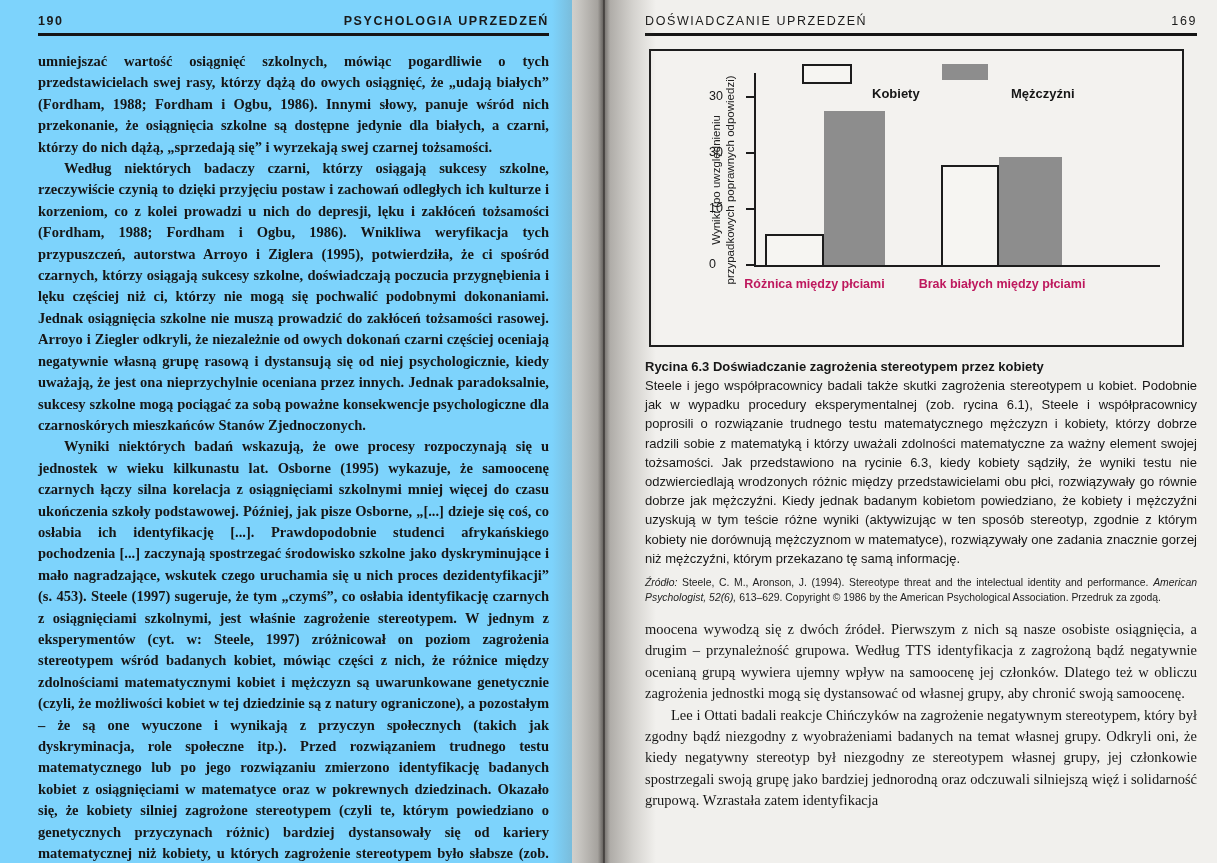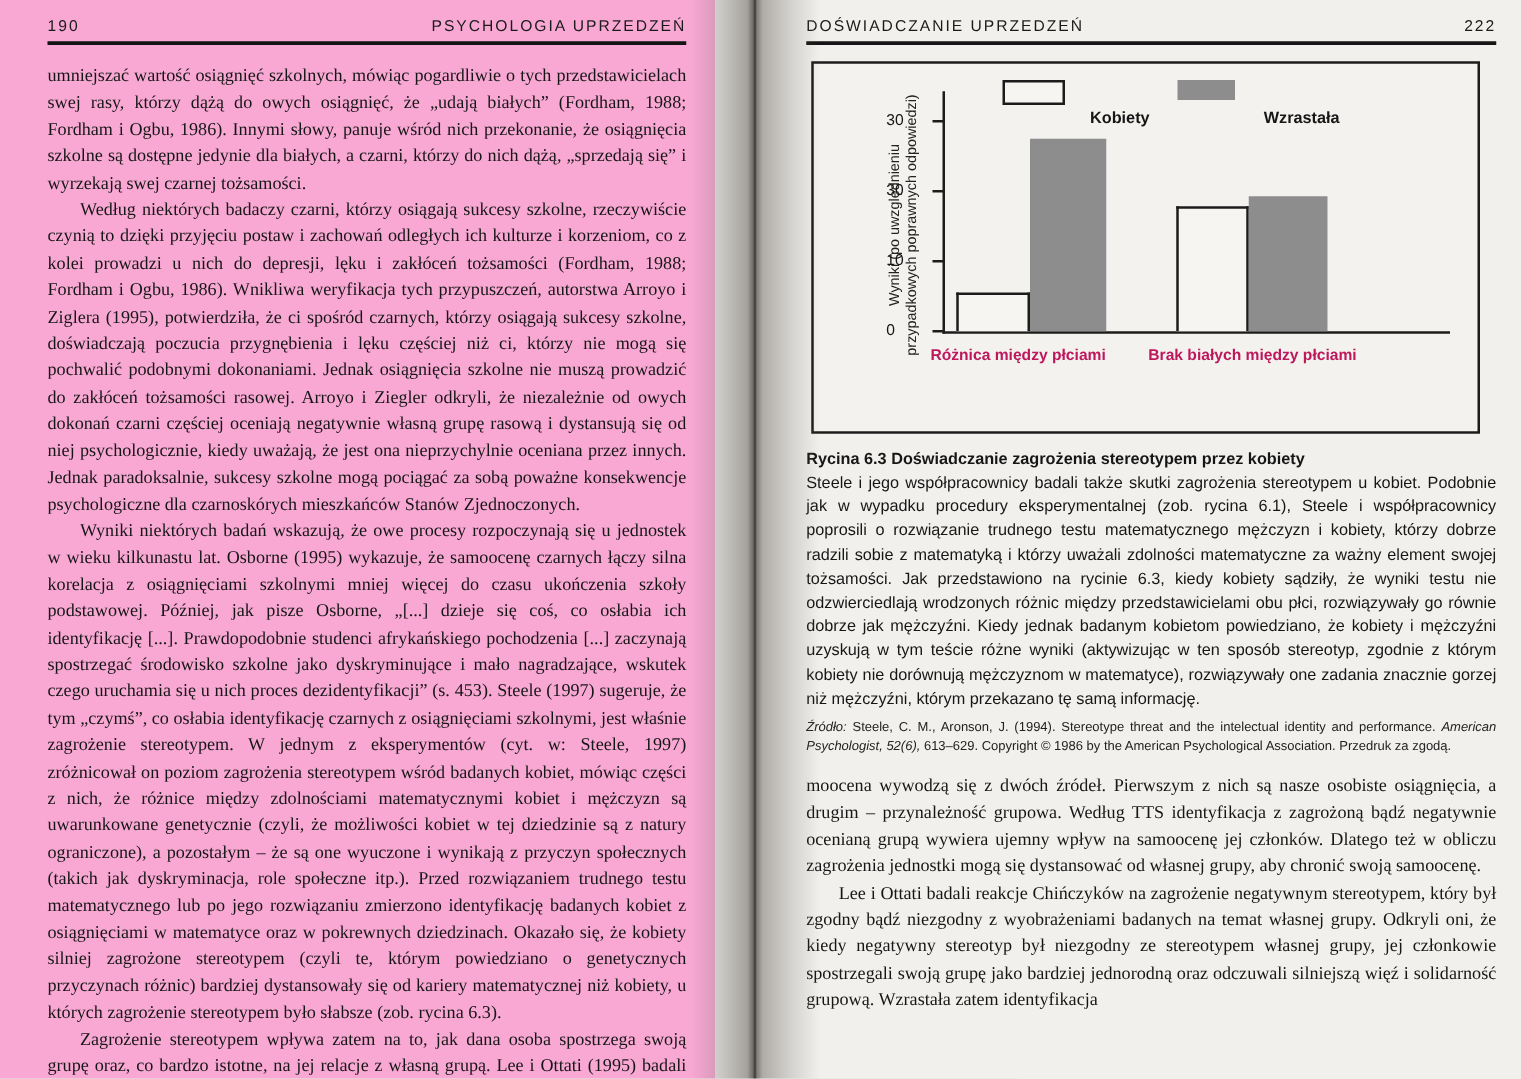--- a/index.html
+++ b/index.html
@@ -2,21 +2,21 @@
 <html><head>
 <meta charset="utf-8">
 <style>
   html,body { margin:0; padding:0; background:#dddbd7; }
   .spread {
     position:relative; width:1217px; height:863px;
     background:#ecebe8; overflow:hidden;
     font-family:"Liberation Serif", serif; color:#161616;
   }
   .page { position:absolute; top:0; height:863px; }
-  .page-left  { left:0;   width:572px; background:#f9a8d4; }
+  .page-left  { left:0;   width:572px; background:#7dd3fc;font-weight:bold; }
   .page-right { left:608px; width:609px; background:#f1f0ed; }
   .gutter {
     position:absolute; left:552px; top:0; width:104px; height:863px; pointer-events:none;
     background:linear-gradient(90deg,
       rgba(110,105,98,0) 0%, rgba(110,105,98,0.28) 25%, rgba(95,90,84,0.5) 44%,
       rgba(55,51,47,0.72) 49%, rgba(95,90,84,0.45) 56%, rgba(110,105,98,0.22) 78%,
       rgba(110,105,98,0) 100%);
   }
   .gutter-line { position:absolute; left:603px; top:0; width:2px; height:863px;
     background:rgba(40,37,34,0.55); pointer-events:none; }
@@ -104,29 +104,29 @@
         <p class="indent">Wyniki niektórych badań wskazują, że owe procesy rozpoczynają się u jednostek w wieku kilkunastu lat. Osborne (1995) wykazuje, że samoocenę czarnych łączy silna korelacja z osiągnięciami szkolnymi mniej więcej do czasu ukończenia szkoły podstawowej. Później, jak pisze Osborne, „[...] dzieje się coś, co osłabia ich identyfikację [...]. Prawdopodobnie studenci afrykańskiego pochodzenia [...] zaczynają spostrzegać środowisko szkolne jako dyskryminujące i mało nagradzające, wskutek czego uruchamia się u nich proces dezidentyfikacji” (s. 453). Steele (1997) sugeruje, że tym „czymś”, co osłabia identyfikację czarnych z osiągnięciami szkolnymi, jest właśnie zagrożenie stereotypem. W jednym z eksperymentów (cyt. w: Steele, 1997) zróżnicował on poziom zagrożenia stereotypem wśród badanych kobiet, mówiąc części z nich, że różnice między zdolnościami matematycznymi kobiet i mężczyzn są uwarunkowane genetycznie (czyli, że możliwości kobiet w tej dziedzinie są z natury ograniczone), a pozostałym – że są one wyuczone i wynikają z przyczyn społecznych (takich jak dyskryminacja, role społeczne itp.). Przed rozwiązaniem trudnego testu matematycznego lub po jego rozwiązaniu zmierzono identyfikację badanych kobiet z osiągnięciami w matematyce oraz w pokrewnych dziedzinach. Okazało się, że kobiety silniej zagrożone stereotypem (czyli te, którym powiedziano o genetycznych przyczynach różnic) bardziej dystansowały się od kariery matematycznej niż kobiety, u których zagrożenie stereotypem było słabsze (zob. rycina 6.3).</p>
         <p class="indent">Zagrożenie stereotypem wpływa zatem na to, jak dana osoba spostrzega swoją grupę oraz, co bardzo istotne, na jej relacje z własną grupą. Lee i Ottati (1995) badali oddziaływanie zagrożenia stereotypem, zgodnego bądź niezgodnego ze spostrzeganymi stereotypami własnej grupy, na tożsamość społeczną jednostki. Zgodnie z teorią tożsamości społecznej (TTS) Tajfela i Turnera (1986) nasza tożsamość i sa-</p>
       </div>
     </div>
   </div>
 
   <div class="page page-right">
     <div class="page-inner">
       <div class="running-header">
         <span>DOŚWIADCZANIE UPRZEDZEŃ</span>
-        <span>222</span>
+        <span>169</span>
       </div>
       <div class="header-rule"></div>
 
       <div class="figure-box">
         <div class="legend-swatch swatch-white"></div>
         <span class="legend-label legend-label-0">Kobiety</span>
         <div class="legend-swatch swatch-gray"></div>
-        <span class="legend-label legend-label-1">Wzrastała</span>
+        <span class="legend-label legend-label-1">Mężczyźni</span>
 
         <div class="ylabel">
           <div>Wyniki (po uwzględnieniu</div>
           <div>przypadkowych poprawnych odpowiedzi)</div>
         </div>
 
         <div class="plot">
           <div class="yaxis"></div>
           <div class="xaxis"></div>
         <div class="tick-mark" style="top: 213px;"></div>

